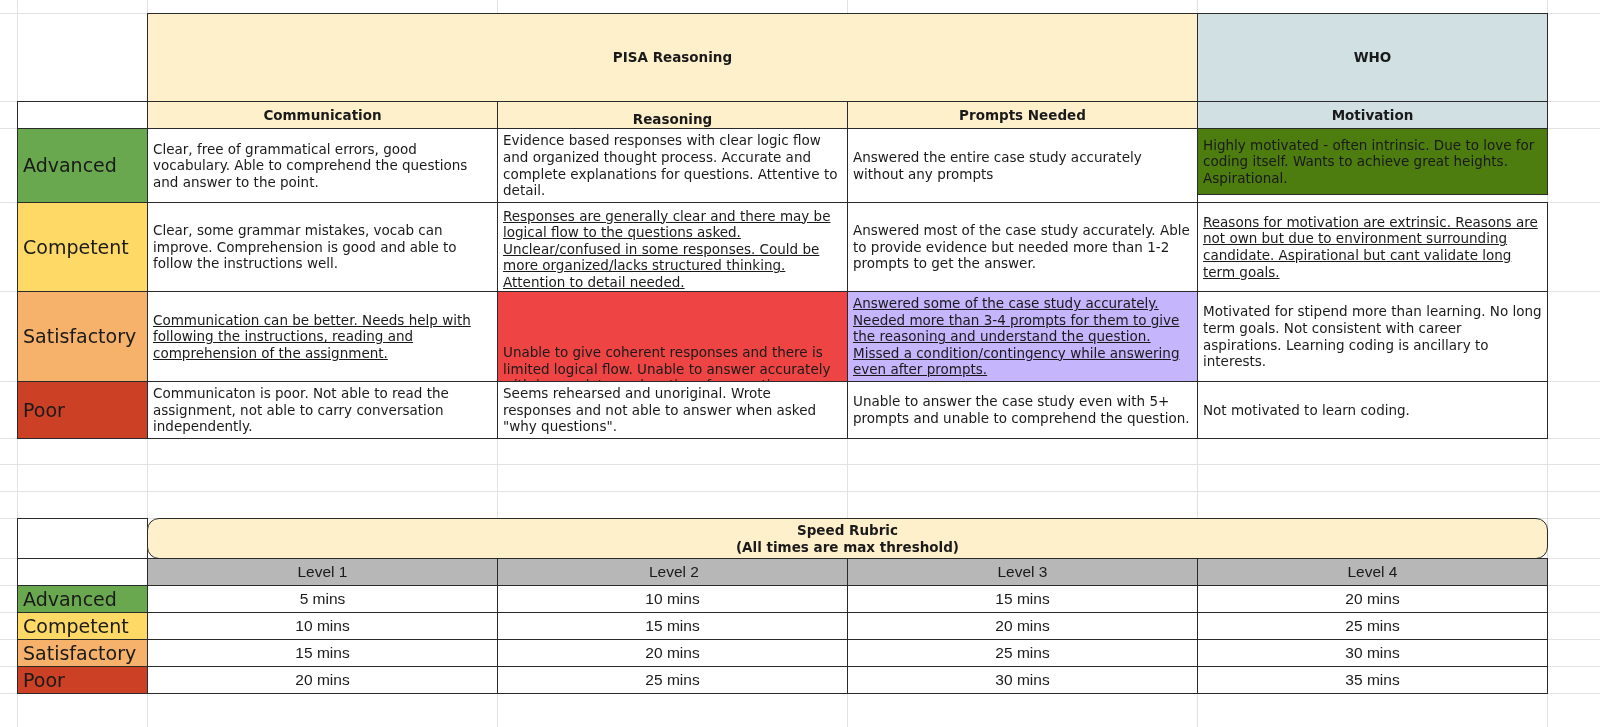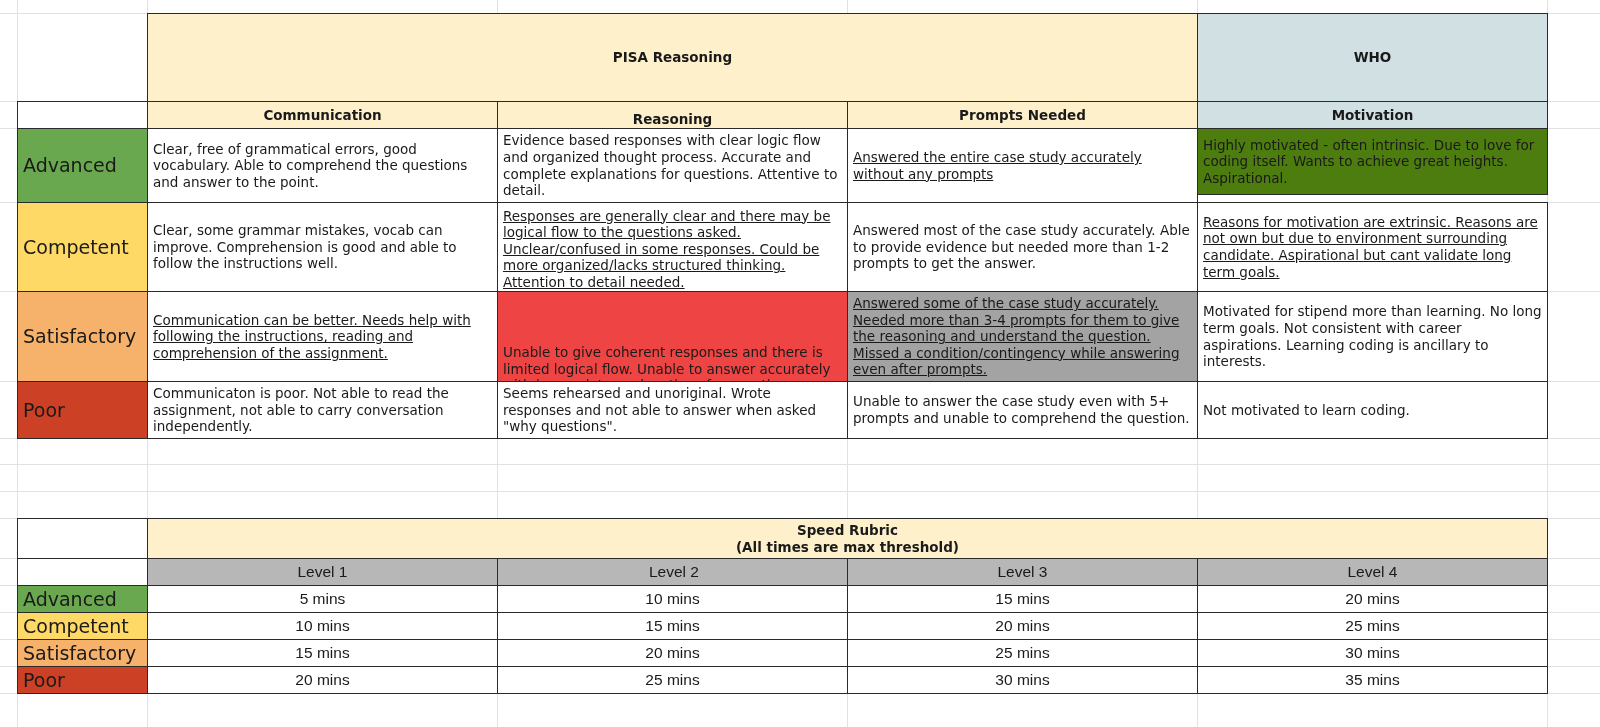--- a/index.html
+++ b/index.html
@@ -74,21 +74,21 @@
   <div id="rubric-rows">
       <div class="cell b lbl" style="left: 17px; top: 128px; width: 131px; height: 75px; background: rgb(106, 168, 79);">
         <span>Advanced</span>
       </div>
       <div class="cell b" style="left: 147px; top: 128px; width: 351px; height: 75px; background: rgb(255, 255, 255);">
         <span>Clear, free of grammatical errors, good vocabulary. Able to comprehend the questions and answer to the point.</span>
       </div>
       <div class="cell b" style="left: 497px; top: 128px; width: 351px; height: 75px; background: rgb(255, 255, 255);">
         <span>Evidence based responses with clear logic flow and organized thought process. Accurate and complete explanations for questions.  Attentive to detail.</span>
       </div>
-      <div class="cell b" style="left: 847px; top: 128px; width: 351px; height: 75px; background: rgb(255, 255, 255); text-decoration: underline;">
+      <div class="cell b" style="left: 847px; top: 128px; width: 351px; height: 75px; background: rgb(255, 255, 255);">
         <span>Answered the entire case study accurately without any prompts</span>
       </div>
       <div class="cell b" style="left: 1197px; top: 128px; width: 351px; height: 67px; background: #4d7c0f;">
         <span>Highly motivated - often intrinsic. Due to love for coding itself. Wants to achieve great heights. Aspirational.</span>
       </div>
       <div class="cell b lbl" style="left: 17px; top: 202px; width: 131px; height: 90px; background: rgb(255, 217, 102);">
         <span>Competent</span>
       </div>
       <div class="cell b" style="left: 147px; top: 202px; width: 351px; height: 90px; background: rgb(255, 255, 255);">
         <span>Clear, some grammar mistakes, vocab can improve. Comprehension is good and able to follow the instructions well.</span>
@@ -104,21 +104,21 @@
       </div>
       <div class="cell b lbl" style="left: 17px; top: 291px; width: 131px; height: 91px; background: rgb(246, 178, 107);">
         <span>Satisfactory</span>
       </div>
       <div class="cell b u" style="left: 147px; top: 291px; width: 351px; height: 91px; background: rgb(255, 255, 255);">
         <span>Communication can be better. Needs help with following the instructions, reading and comprehension of the assignment.</span>
       </div>
       <div class="cell b" style="left: 497px; top: 291px; width: 351px; height: 104px; background: #ef4444; align-items: flex-end;">
         <span>Unable to give coherent responses and there is limited logical flow. Unable to answer accurately with incomplete explanations for questions.</span>
       </div>
-      <div class="cell b u" style="left: 847px; top: 291px; width: 351px; height: 91px; background: #a3a3a3;">
+      <div class="cell b u" style="left: 847px; top: 291px; width: 351px; height: 91px; background: #c4b5fd;">
         <span>Answered some of the case study accurately. Needed more than 3-4 prompts for them to give the reasoning and understand the question. Missed a condition/contingency while answering even after prompts.</span>
       </div>
       <div class="cell b" style="left: 1197px; top: 291px; width: 351px; height: 91px; background: rgb(255, 255, 255);">
         <span>Motivated for stipend more than learning. No long term goals. Not consistent with career aspirations. Learning coding is ancillary to interests.</span>
       </div>
       <div class="cell b lbl" style="left: 17px; top: 381px; width: 131px; height: 58px; background: rgb(204, 65, 37);">
         <span>Poor</span>
       </div>
       <div class="cell b" style="left: 147px; top: 381px; width: 351px; height: 58px; background: rgb(255, 255, 255);">
         <span>Communicaton is poor. Not able to read the assignment, not able to carry conversation independently.</span>
@@ -131,21 +131,21 @@
       </div>
       <div class="cell b" style="left: 1197px; top: 381px; width: 351px; height: 58px; background: rgb(255, 255, 255);">
         <span>Not motivated to learn coding.</span>
       </div>
     </div>
 </div>
 
 <div>
   <div class="cell b" style="left:17px;top:518px;width:131px;height:41px;background:#fff;"></div>
   <div class="cell b" style="left:17px;top:558px;width:131px;height:28px;background:#fff;"></div>
-  <div class="cell b center bold yellowhdr" style="left:147px;top:518px;width:1401px;height:41px;flex-direction:column;justify-content:center;">
+  <div class="cell b center bold yellowhdr" style="left:147px;top:518px;width:1401px;height:41px;flex-direction:column;justify-content:center;border-radius:12px;">
     <span>Speed Rubric</span>
     <span>(All times are max threshold)</span>
   </div>
   <div id="speed-levels">
       <div class="cell b center graylvl sans2" style="left: 147px; top: 558px; width: 351px; height: 28px;">
         <span>Level 1</span>
       </div>
       <div class="cell b center graylvl sans2" style="left: 497px; top: 558px; width: 351px; height: 28px; padding-left: 8px;">
         <span>Level 2</span>
       </div>

